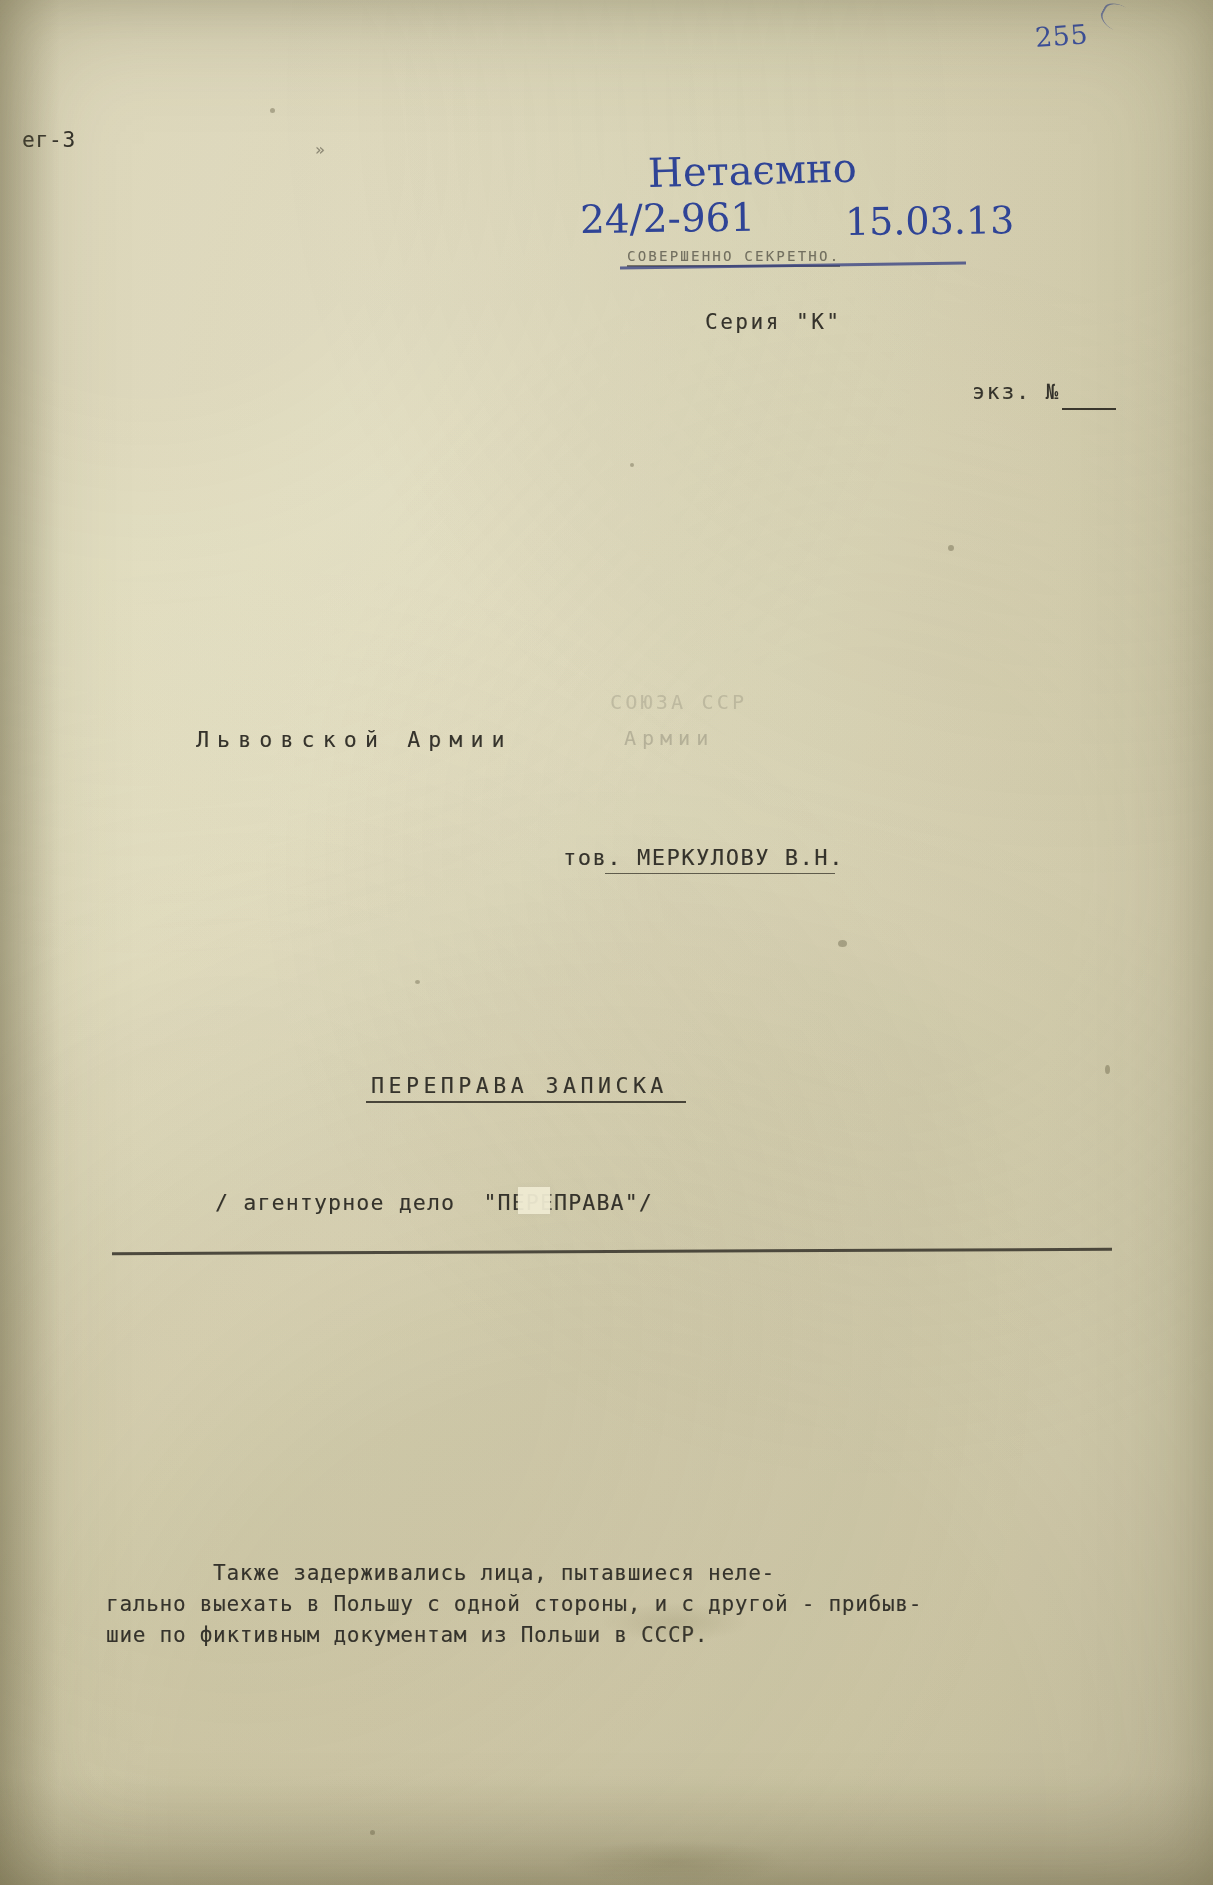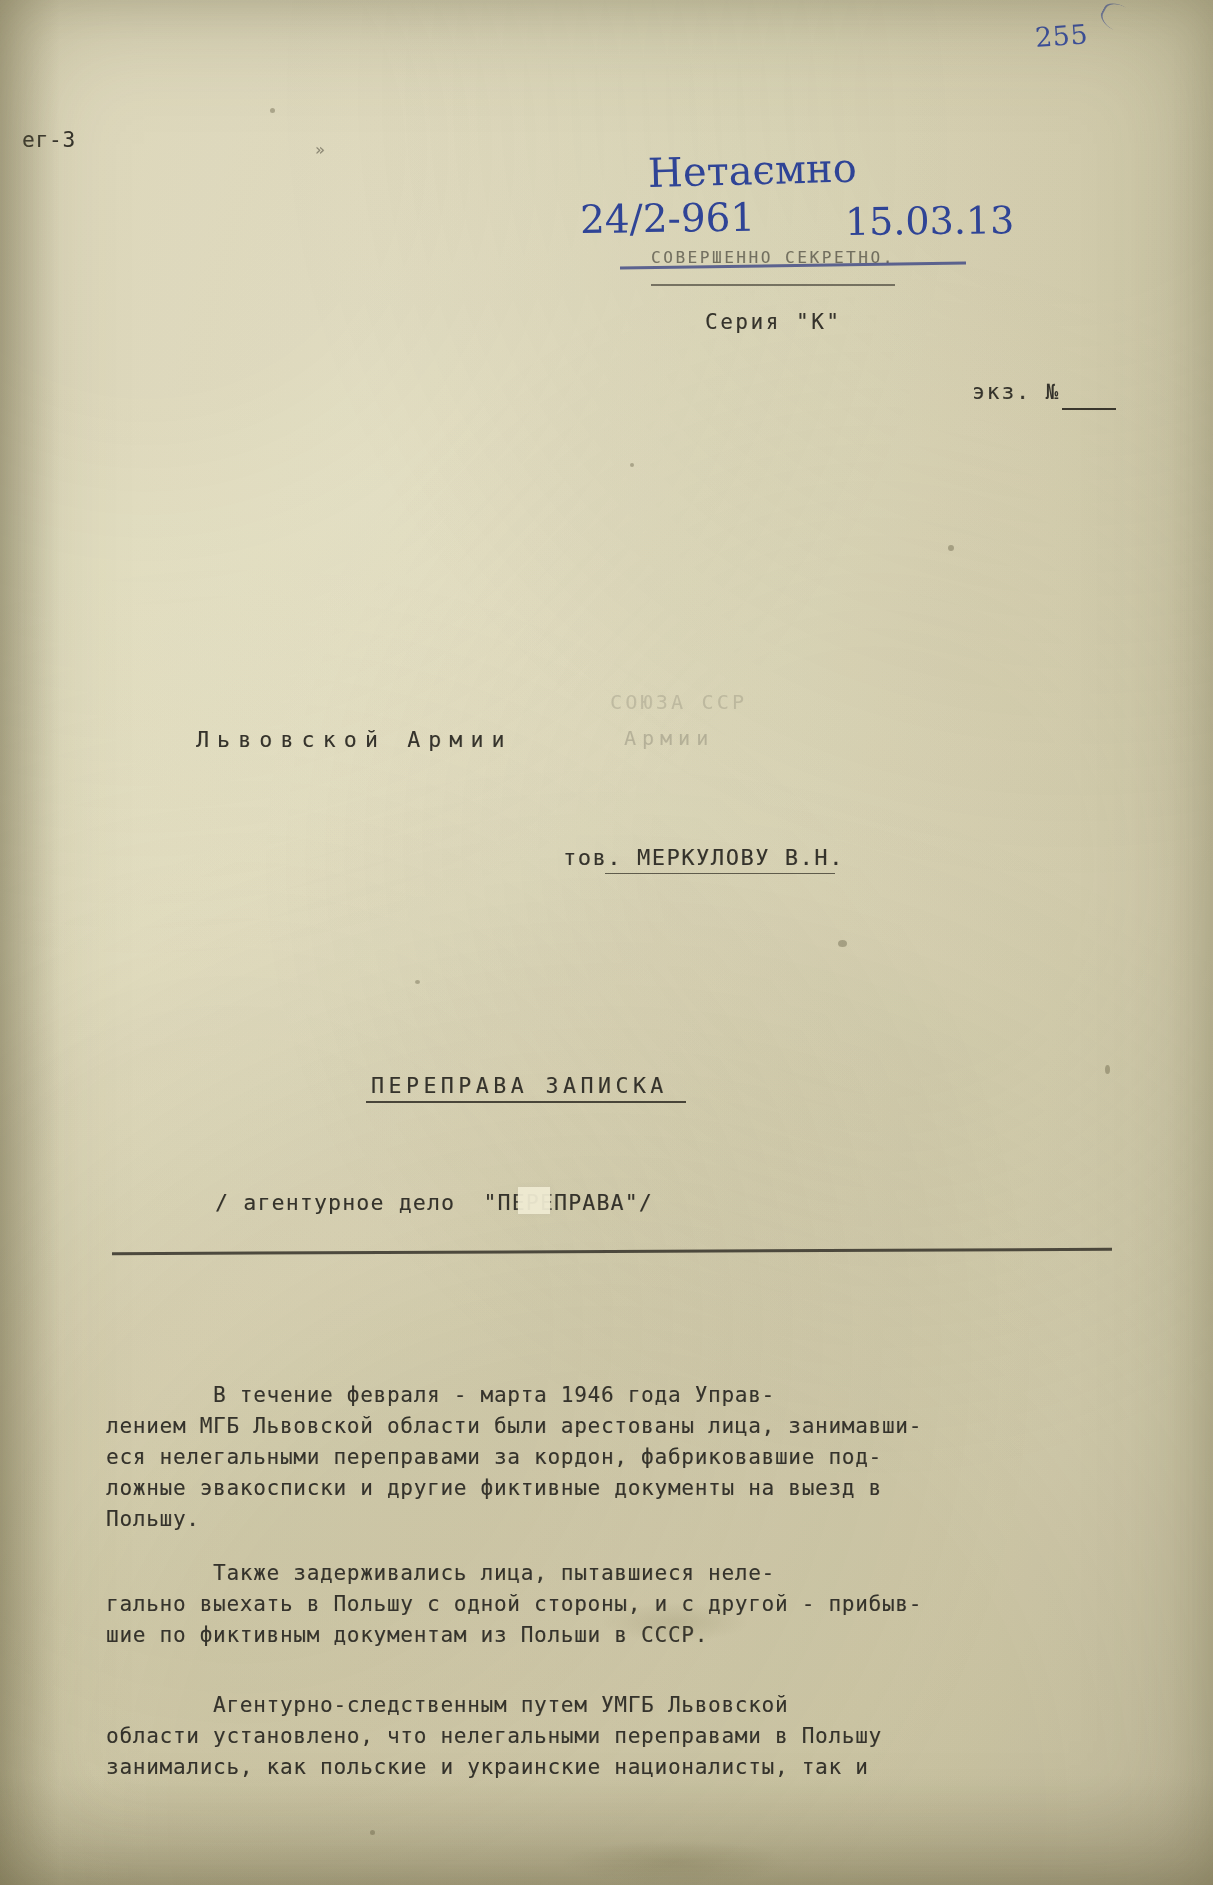--- a/index.html
+++ b/index.html
@@ -101,26 +101,25 @@
   }
   #hand-date {
     top: 200px; left: 845px;
     font-size: 38px;
     color: #2f4496;
     transform: rotate(-0.6deg);
   }
 
   #top-secret {
     top: 248px; left: 627px;
-    font-size: 16px;
+    font-size: 14px;
     letter-spacing: 0.16em;
     border-bottom: 2px solid #3a372e;
-    padding-bottom: 17px;
+    padding-bottom: 1px;
     opacity: .62;
-    margin-left: 24px;
   }
   #strike-secret {
     position: absolute;
     top: 264px; left: 620px;
     width: 346px; height: 0;
     border-top: 3px solid rgba(50,60,130,0.75);
     transform: rotate(-0.8deg);
   }
 
   #series { top: 310px; left: 705px; font-size: 21px; letter-spacing: 0.12em; }
@@ -244,30 +243,22 @@
   <div id="addr-line3-underline"></div>
 
   <div class="tw" id="doc-title">ПЕРЕПРАВА ЗАПИСКА</div>
   <div id="doc-title-underline"></div>
 
   <div class="tw" id="subtitle2">/ агентурное дело  "ПЕРЕПРАВА"/</div>
   <div id="redact-box"></div>
 
   <div id="rule"></div>
 
-  <div class="tw para" id="para1">        В течение февраля - марта 1946 года Управ-
-лением МГБ Львовской области были арестованы лица, занимавши-
-еся нелегальными переправами за кордон, фабриковавшие под-
-ложные эвакосписки и другие фиктивные документы на выезд в
-Польшу.</div>
   <div class="tw para" id="para2">        Также задерживались лица, пытавшиеся неле-
 гально выехать в Польшу с одной стороны, и с другой - прибыв-
 шие по фиктивным документам из Польши в СССР.</div>
-  <div class="tw para" id="para3">        Агентурно-следственным путем УМГБ Львовской
-области установлено, что нелегальными переправами в Польшу
-занимались, как польские и украинские националисты, так и</div>
 
   <div id="smudge1"></div>
   <div id="smudge2"></div>
   <div id="left-shadow"></div>
   <div id="bottom-shadow"></div>
   <div class="vignette"></div>
 </div>
 
 </body></html>

